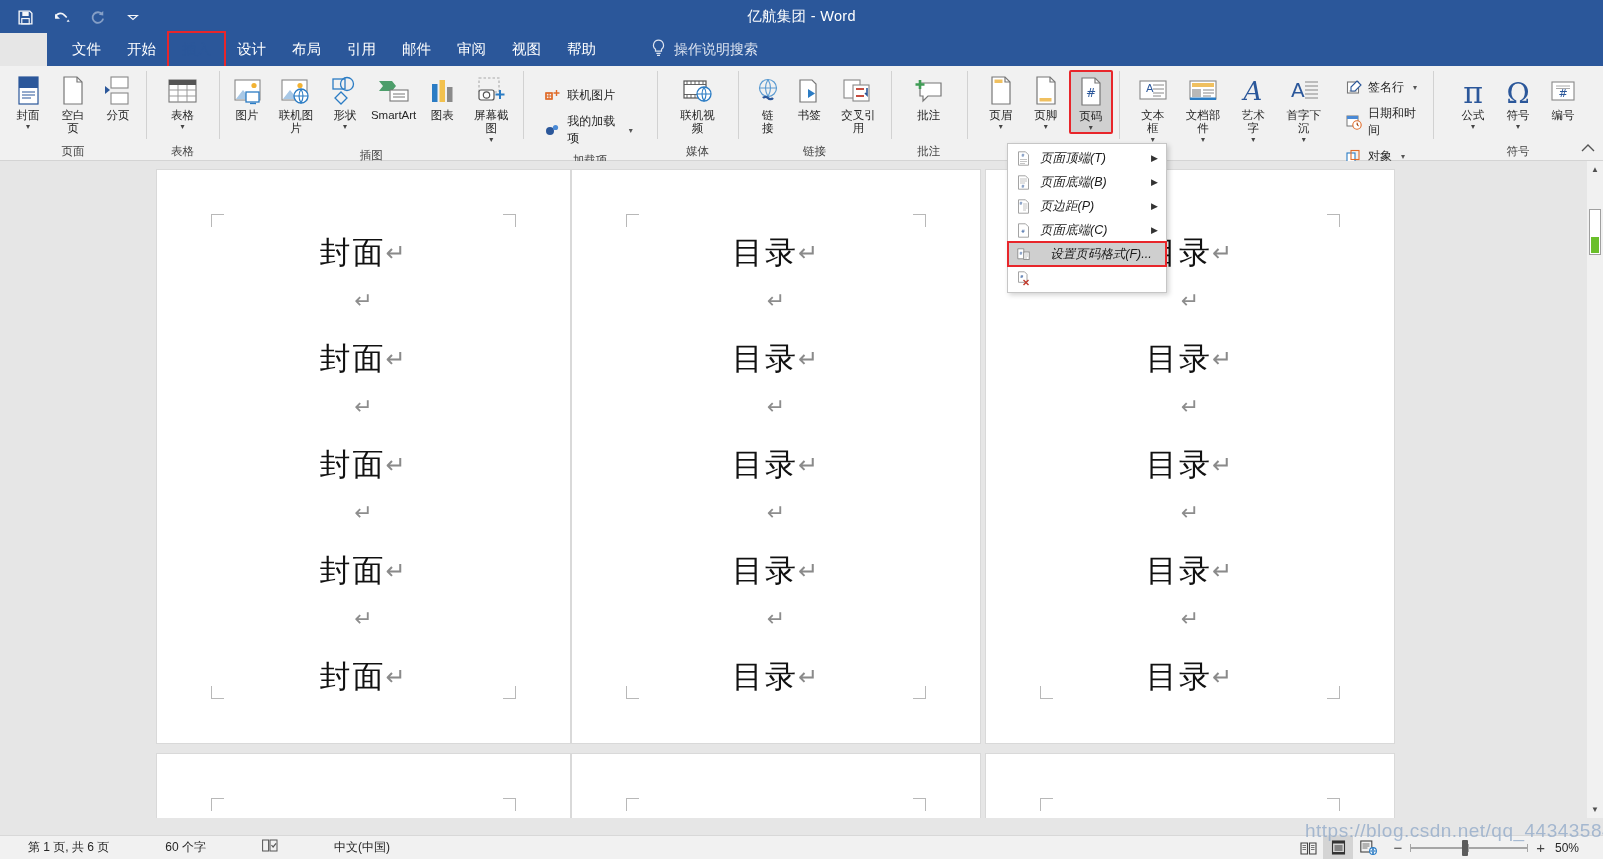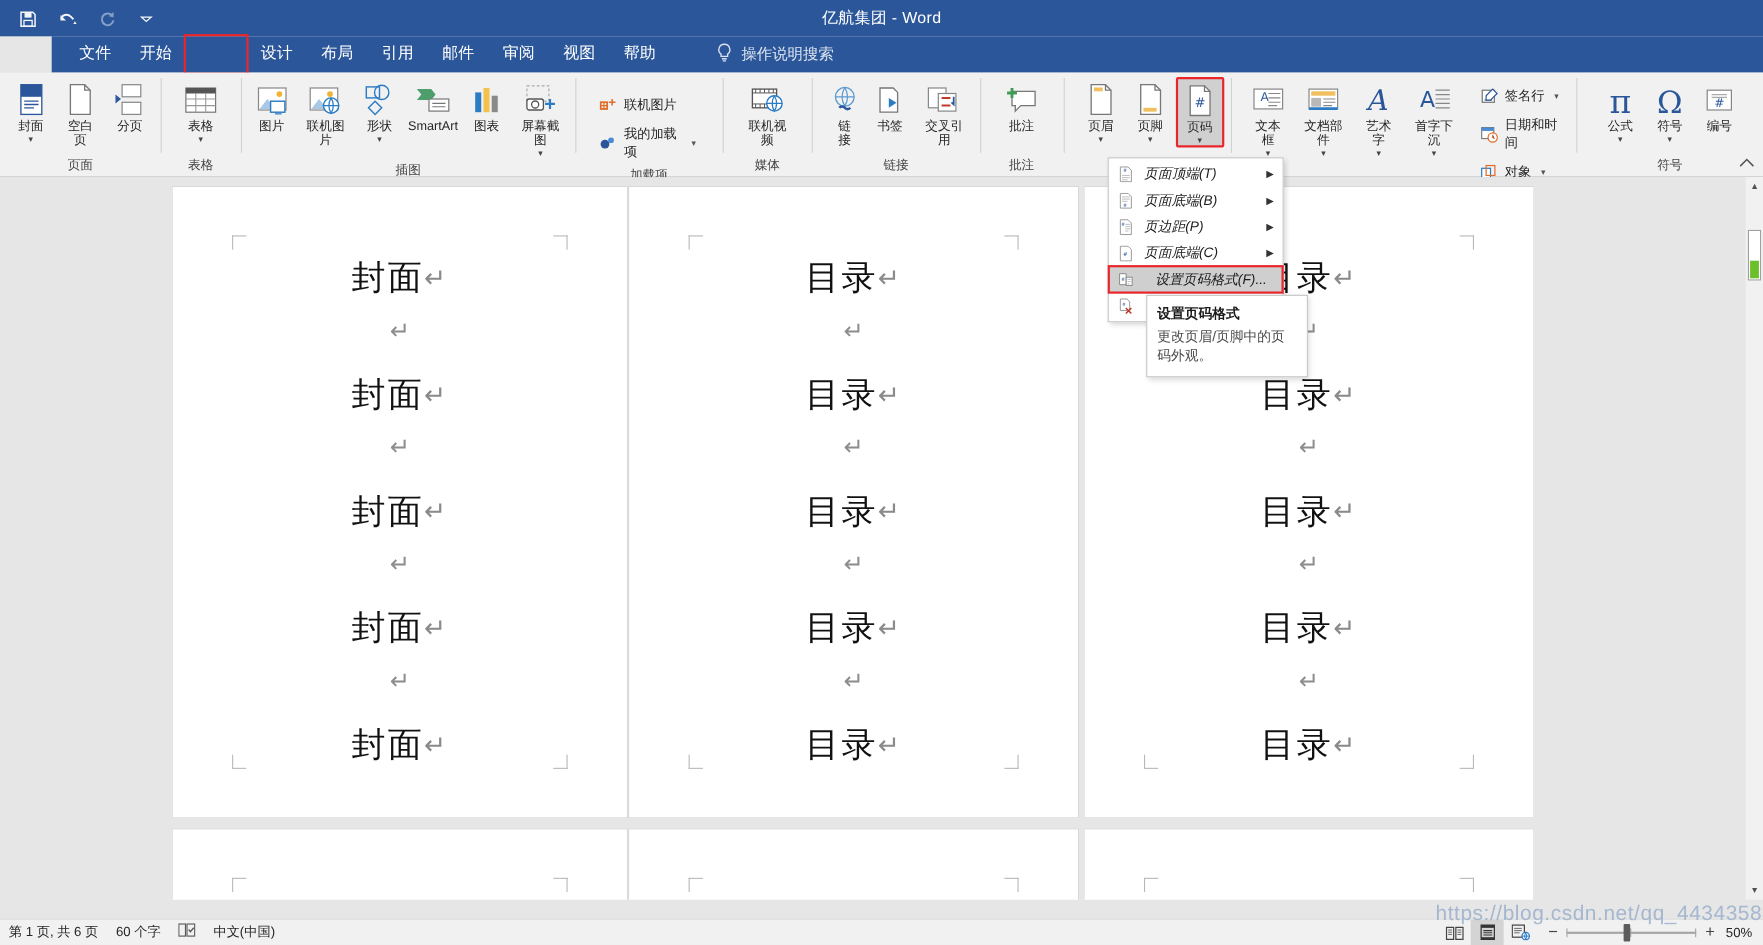--- a/index.html
+++ b/index.html
@@ -129,29 +129,29 @@
   .vthumb { position:absolute; left:2px; top:48px; width:12px; height:46px; background:#fff; border:1px solid #a0a0a0;}
   .vthumb .green { position:absolute; left:1px; right:1px; bottom:1px; height:16px; background:#6abf2a;}
   .scr-arrow { position:absolute; left:0; width:16px; height:17px; display:flex; align-items:center; justify-content:center; color:#505050; font-size:8px;}
 
   
   .status {
     position:absolute; left:0; bottom:0; width:1603px; height:24px;
     background:#f1f1f1; border-top:1px solid #d8d8d8; display:flex; align-items:center;
     font-size:12px; color:#262626;
   }
-  .st-item { padding:0 8px; display:flex; align-items:center; gap:5px; height:24px;}
+  .st-item { padding:0 28px; display:flex; align-items:center; gap:5px; height:24px;}
   .st-right { margin-left:auto; display:flex; align-items:center; height:24px;}
   .viewbtn { width:30px; height:24px; display:flex; align-items:center; justify-content:center; }
   .viewbtn.on { background:#d4d4d4; }
   .zoomwrap { display:flex; align-items:center; gap:8px; padding:0 10px; }
   .ztrack { position:relative; width:118px; height:2px; background:#a6a6a6; }
   .ztick { position:absolute; top:-3px; width:1px; height:8px; background:#a6a6a6; }
   .zthumb { position:absolute; left:52px; top:-7px; width:6px; height:16px; background:#5c5c5c; border-radius:1px;}
-  .zval { font-size:12px; min-width:34px; text-align:right; padding-right:10px;}
+  .zval { font-size:12px; min-width:34px; text-align:right; padding-right:24px;}
 
   
   .wm {
     position:absolute; left:1305px; top:820px; font-size:19px; color:#8fa8c8; opacity:.75;
     letter-spacing:.5px; z-index:60; pointer-events:none; white-space:nowrap;
     font-family:"Liberation Sans",sans-serif;
   }
 </style>
 </head>
 <body>
@@ -759,24 +759,20 @@
         <svg width="13" height="15" viewBox="0 0 13 15">
             <path d="M1.5 0.8 h6 l2.5 2.5 v8 h-8.5 z" fill="#fff" stroke="#9a9a9a" stroke-width="0.9"></path>
             <text x="3" y="7" font-size="4.2" font-family="DejaVu Sans" fill="#2b579a">#</text>
             <path d="M6.5 9 L11.5 14 M11.5 9 L6.5 14" stroke="#c0392b" stroke-width="1.4"></path>
           </svg>
       </span>
       <span class="mlb"></span>
     </div>
   </div>
 
-  <div class="tooltip">
-    <div class="tt-title">设置页码格式</div>
-    <div class="tt-body">更改页眉/页脚中的页码外观。</div>
-  </div>
 
   <div class="status">
     <div class="st-item">第 1 页, 共 6 页</div>
     <div class="st-item">60 个字</div>
     <div class="st-item">
       <span>
         <svg width="16" height="14" viewBox="0 0 16 14">
             <rect x="0.6" y="1" width="6" height="11" fill="none" stroke="#555" stroke-width="1"></rect>
             <rect x="8" y="1" width="7" height="11" fill="none" stroke="#555" stroke-width="1"></rect>
             <path d="M9.5 6 l1.6 2 l3 -3.6" fill="none" stroke="#555" stroke-width="1.2"></path>

